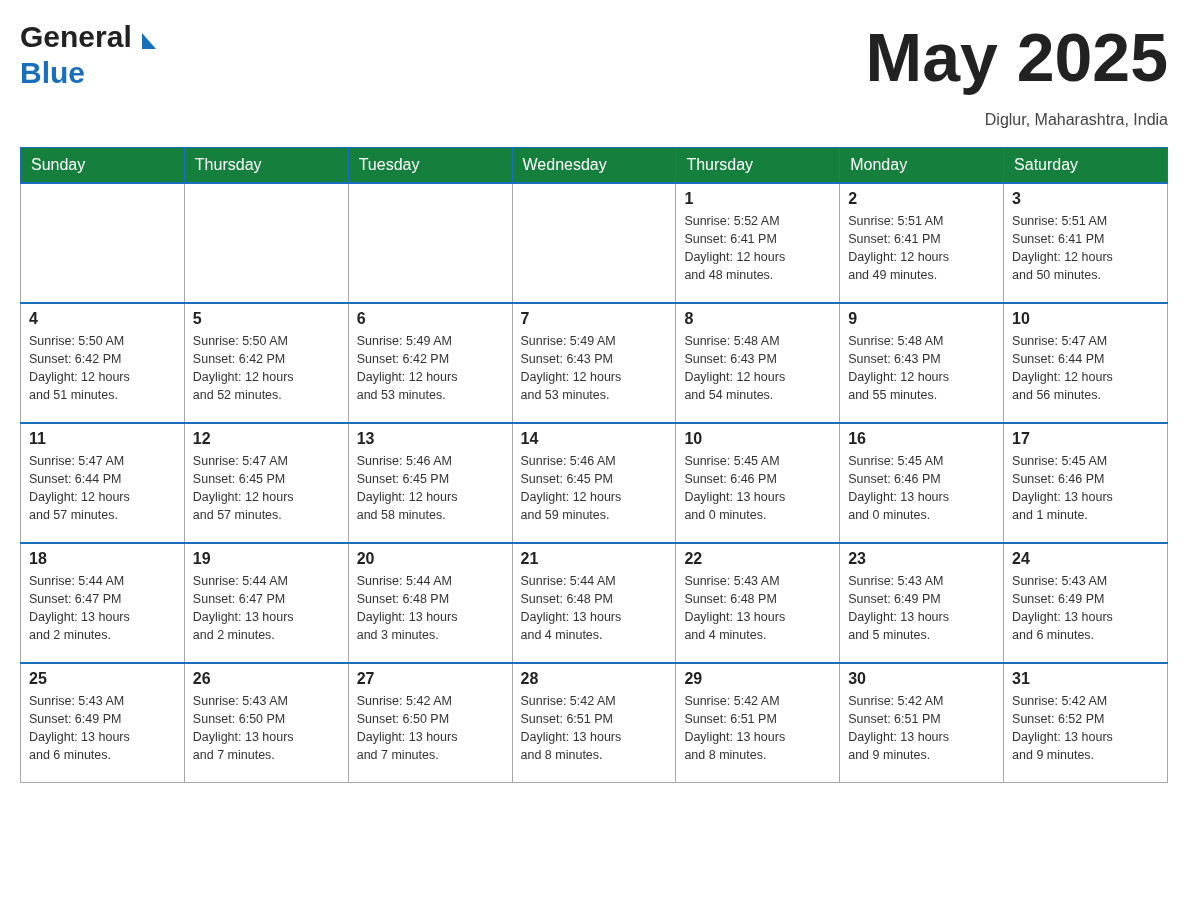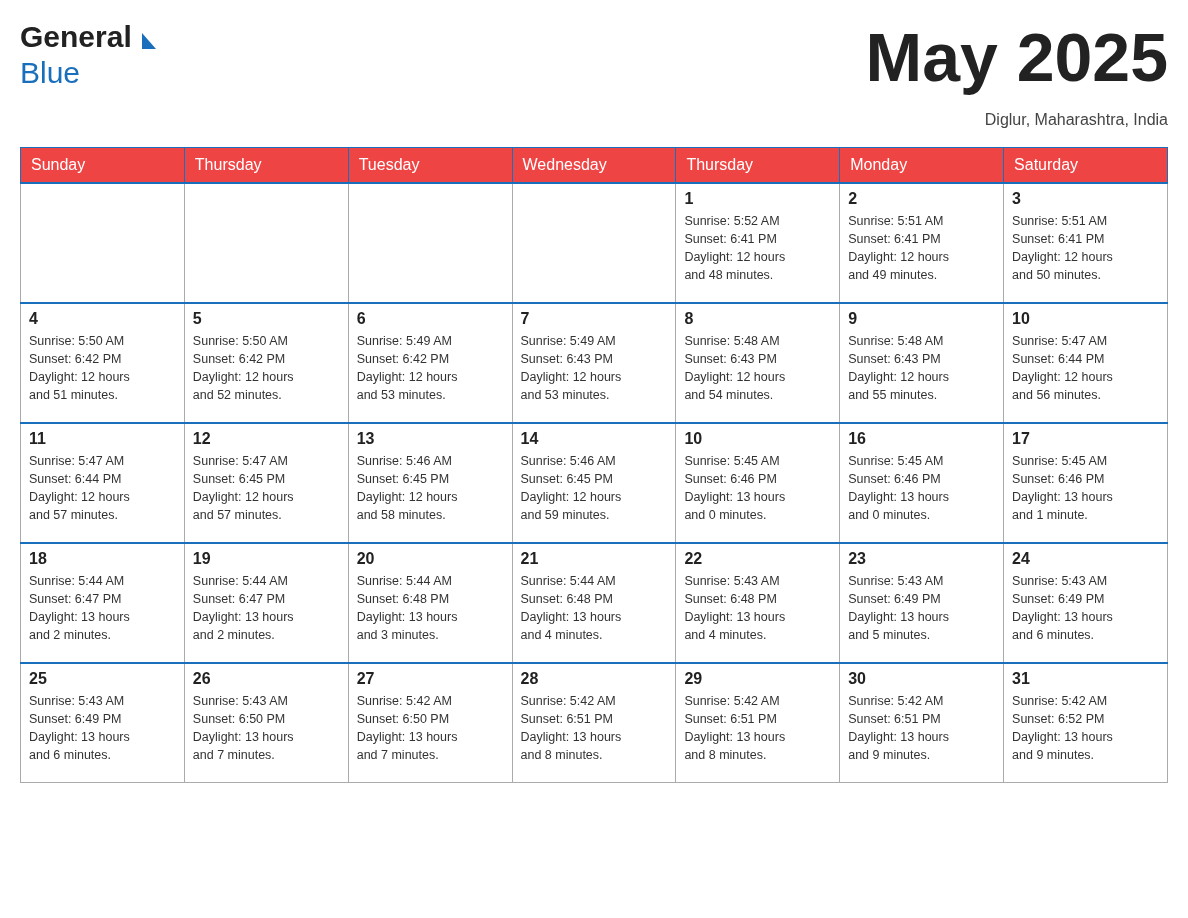--- a/index.html
+++ b/index.html
@@ -34,21 +34,21 @@
       font-size: 16px;
       color: #444;
       margin-top: 16px;
       text-align: right;
     }
     .calendar-table {
       width: 100%;
       border-collapse: collapse;
     }
     .calendar-table th {
-      background-color: #ef4444;
+      background-color: #15803d;
       color: #fff;
       font-size: 16px;
       font-weight: normal;
       padding: 8px 10px;
       text-align: left;
       border: 1px solid #1a6fbd;
     }
     .calendar-table td {
       border: 1px solid #aaa;
       vertical-align: top;
@@ -93,21 +93,21 @@
       height: 0;
       border-style: solid;
       border-width: 16px 0 0 14px;
       border-color: transparent transparent transparent #1a6fbd;
       margin-left: 2px;
       position: relative;
       top: 4px;
     }
     .logo-blue-text {
       font-size: 30px;
-      font-weight: normal;
+      font-weight: bold;
       color: #1a6fbd;
       display: block;
       margin-top: 2px;
     }
   </style>
 </head>
 <body>
 
 <div class="header">
   <div class="logo">

